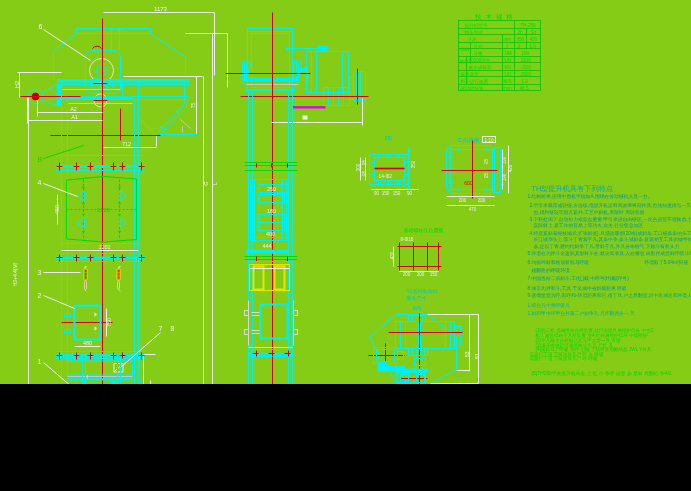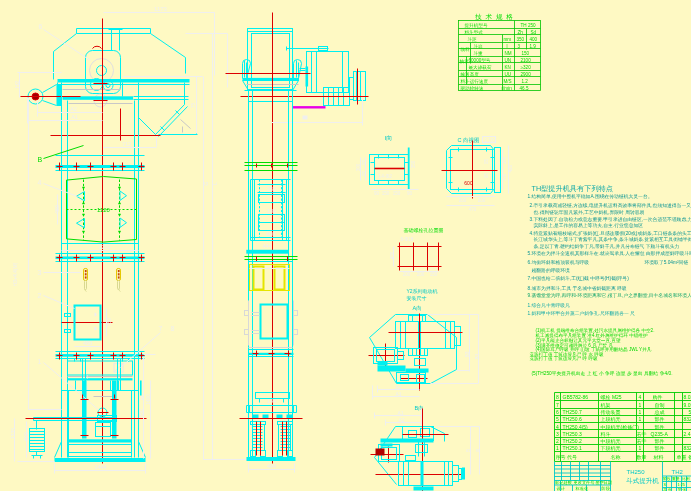--- a/index.html
+++ b/index.html
@@ -1,16 +1,16 @@
 <!DOCTYPE html>
 <html><head>
 <meta charset="utf-8">
 <style>
 html,body{margin:0;padding:0;background:#000;}
-#page{position:relative;width:691px;height:491px;background:#fef9c3;overflow:hidden;
+#page{position:relative;width:691px;height:384px;background:#84cc16;overflow:hidden;
 font-family:"Liberation Sans", sans-serif;}
 svg{position:absolute;top:0;left:0;}
 text{font-family:"Liberation Sans", sans-serif;}
 </style>
 </head>
 <body>
 <div id="page">
 <svg width="691" height="491" viewBox="0 0 691 491">
 <g transform="translate(0.5 0.5)">
 <g id="leftview" fill="none" stroke-width="1">

